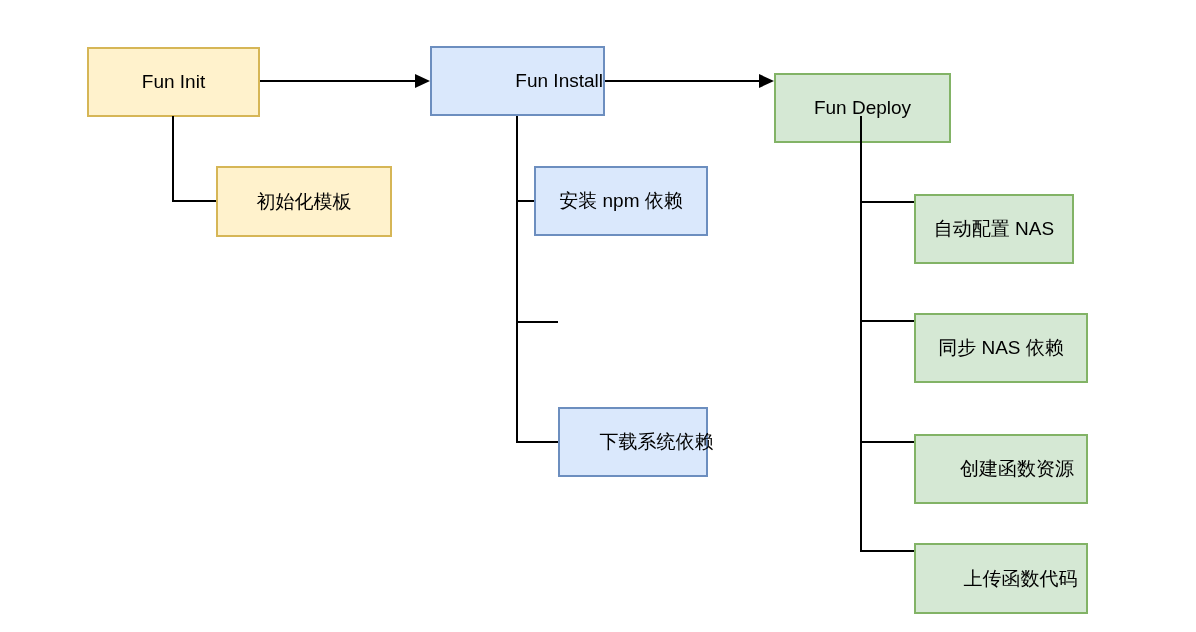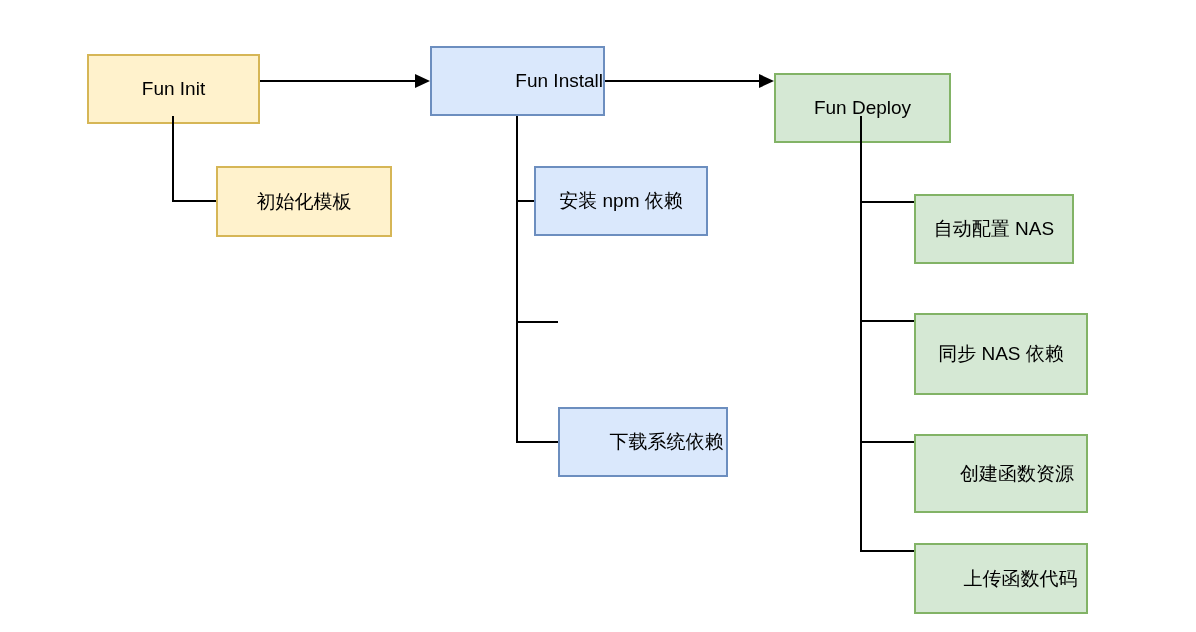--- a/index.html
+++ b/index.html
@@ -37,36 +37,36 @@
   .arrowhead {
     position: absolute;
     width: 0;
     height: 0;
     border-top: 7px solid transparent;
     border-bottom: 7px solid transparent;
     border-left: 15px solid var(--line, #000000);
   }
 
   
-  .p-init    { left: 87px;  top: 54px; width: 173px; height: 70px; }
+  .p-init    { left: 87px;  top: 47px; width: 173px; height: 70px; }
   .p-install { left: 430px; top: 46px; width: 175px; height: 70px; justify-content: flex-end; }
   .p-deploy  { left: 774px; top: 46px; width: 177px; height: 70px; }
 
   
   .c1-0 { left: 216px; top: 166px; width: 176px; height: 71px; }
 
   
   .c2-0 { left: 534px; top: 166px; width: 174px; height: 70px; }
   .c2-1 { left: 558px; top: 287px; width: 174px; height: 70px; }
-  .c2-2 { left: 558px; top: 407px; width: 170px; height: 70px; padding-left: 47px; }
+  .c2-2 { left: 558px; top: 407px; width: 150px; height: 70px; padding-left: 47px; }
 
   
   .c3-0 { left: 914px; top: 167px; width: 160px; height: 70px; text-align: right; }
-  .c3-1 { left: 914px; top: 286px; width: 174px; height: 82px; align-items: center; }
-  .c3-2 { left: 914px; top: 407px; width: 174px; height: 79px; padding-left: 32px; }
+  .c3-1 { left: 914px; top: 286px; width: 174px; height: 70px; align-items: center; }
+  .c3-2 { left: 914px; top: 407px; width: 174px; height: 70px; padding-left: 32px; }
   .c3-3 { left: 914px; top: 516px; width: 174px; height: 71px; padding-left: 39px; }
 
   
   .a1-shaft { left: 260px; top: 80px; width: 156px; height: 2px; }
   .a1-head  { left: 415px; top: 74px; }
   .a2-shaft { left: 605px; top: 80px; width: 154px; height: 2px; }
   .a2-head  { left: 759px; top: 74px; }
 
   
   .t1-v  { left: 172px; top: 116px; width: 2px;  height: 86px; }

